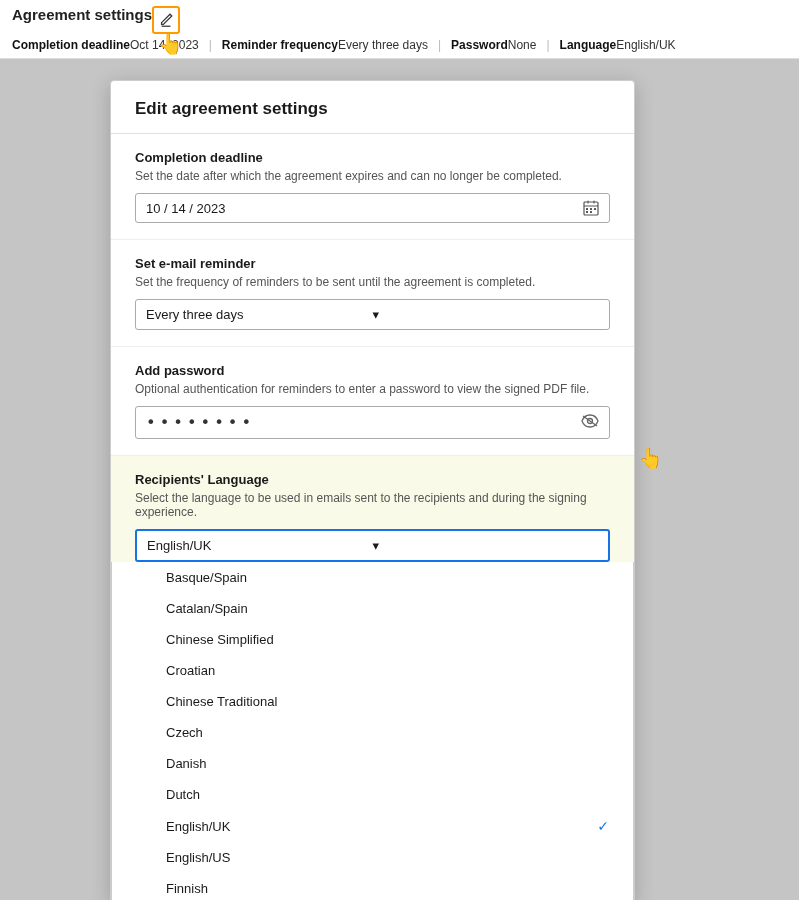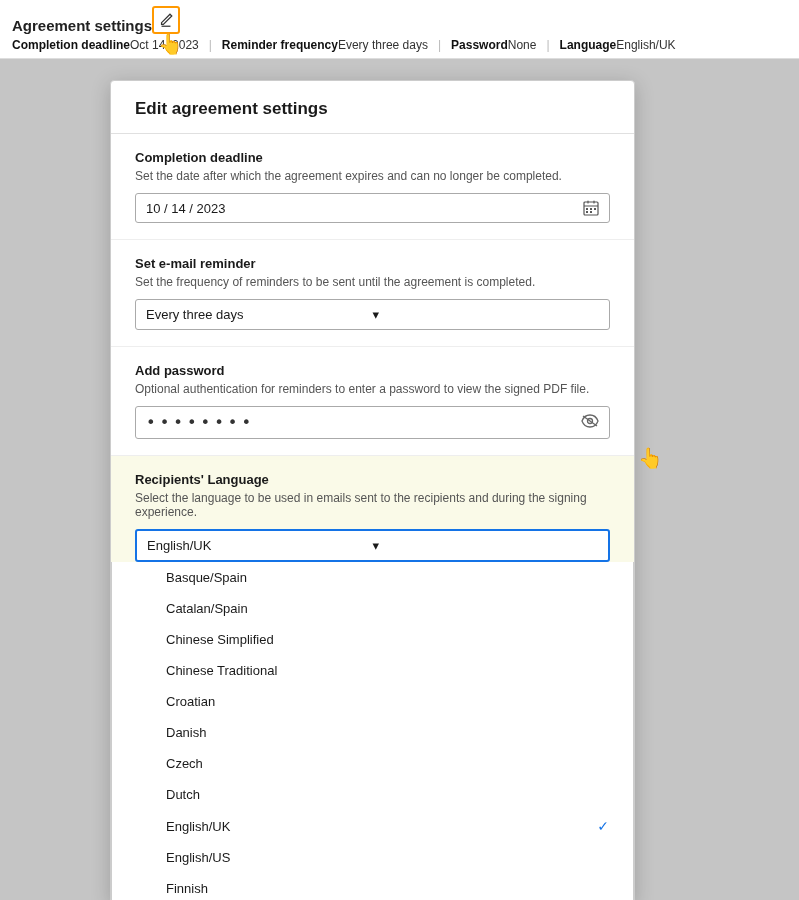--- a/index.html
+++ b/index.html
@@ -16,21 +16,21 @@
     
     .top-bar {
       background: #fff;
       border-bottom: 1px solid #ddd;
       padding: 6px 12px;
       position: relative;
       z-index: 10;
     }
     .top-bar-title-row {
       display: flex;
-      align-items: flex-end;
+      align-items: flex-start;
       gap: 0;
       margin-bottom: 4px;
     }
     .top-bar-title {
       font-size: 15px;
       font-weight: 600;
       color: #222;
     }
     .edit-icon-btn {
       width: 28px;
@@ -370,30 +370,30 @@
       <div class="dropdown-item">
         <span>Basque/Spain</span>
       </div>
       <div class="dropdown-item">
         <span>Catalan/Spain</span>
       </div>
       <div class="dropdown-item">
         <span>Chinese Simplified</span>
       </div>
       <div class="dropdown-item">
+        <span>Croatian</span>
+      </div>
+      <div class="dropdown-item">
         <span>Chinese Traditional</span>
       </div>
       <div class="dropdown-item">
-        <span>Croatian</span>
+        <span>Czech</span>
       </div>
       <div class="dropdown-item">
         <span>Danish</span>
-      </div>
-      <div class="dropdown-item">
-        <span>Czech</span>
       </div>
       <div class="dropdown-item">
         <span>Dutch</span>
       </div>
       <div class="dropdown-item selected-lang" style="display:flex;justify-content:space-between;">
         <span>English/UK</span>
         <span class="check-mark">✓</span>
       </div>
       <div class="dropdown-item">
         <span>English/US</span>

